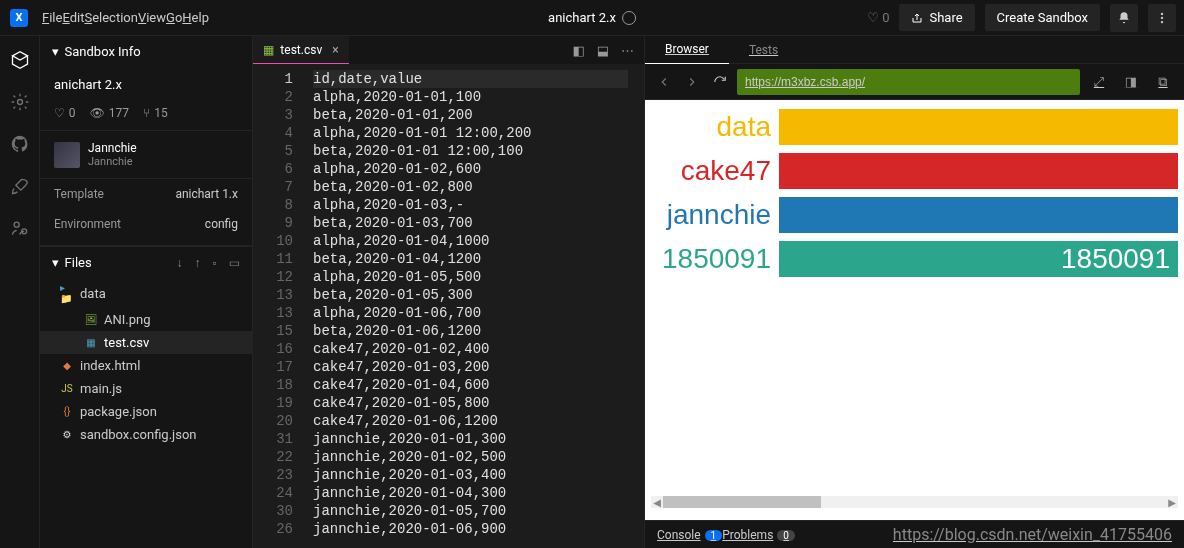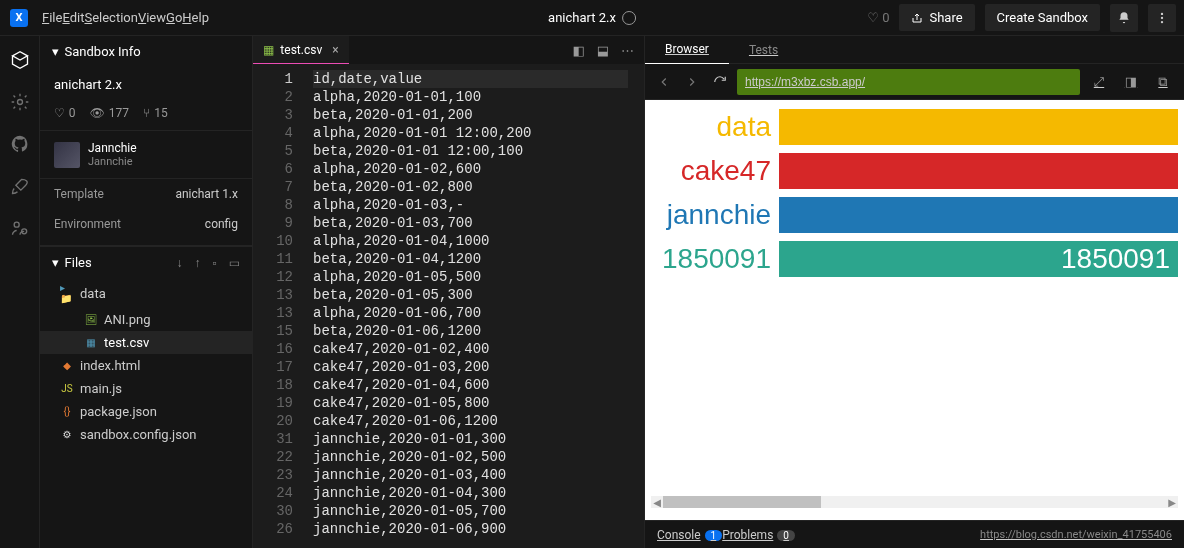--- a/index.html
+++ b/index.html
@@ -337,21 +337,21 @@
 .badge {
   background: #0971f1;
   color: #fff;
   border-radius: 8px;
   padding: 0 6px;
   font-size: 10px;
   margin-left: 4px;
 }
 .badge.gray { background: #444; }
 .bottom-bar .spacer { flex: 1; }
-.watermark { color: #888; font-size: 11px; }
+.watermark { color: #888; font-size: 16px; }
 svg { display: block; }
 </style>
 </head>
 <body>
 
 <div class="topbar">
   <div class="logo">X</div>
   <div class="menubar">
     <span><u>F</u>ile</span>
     <span><u>E</u>dit</span>

